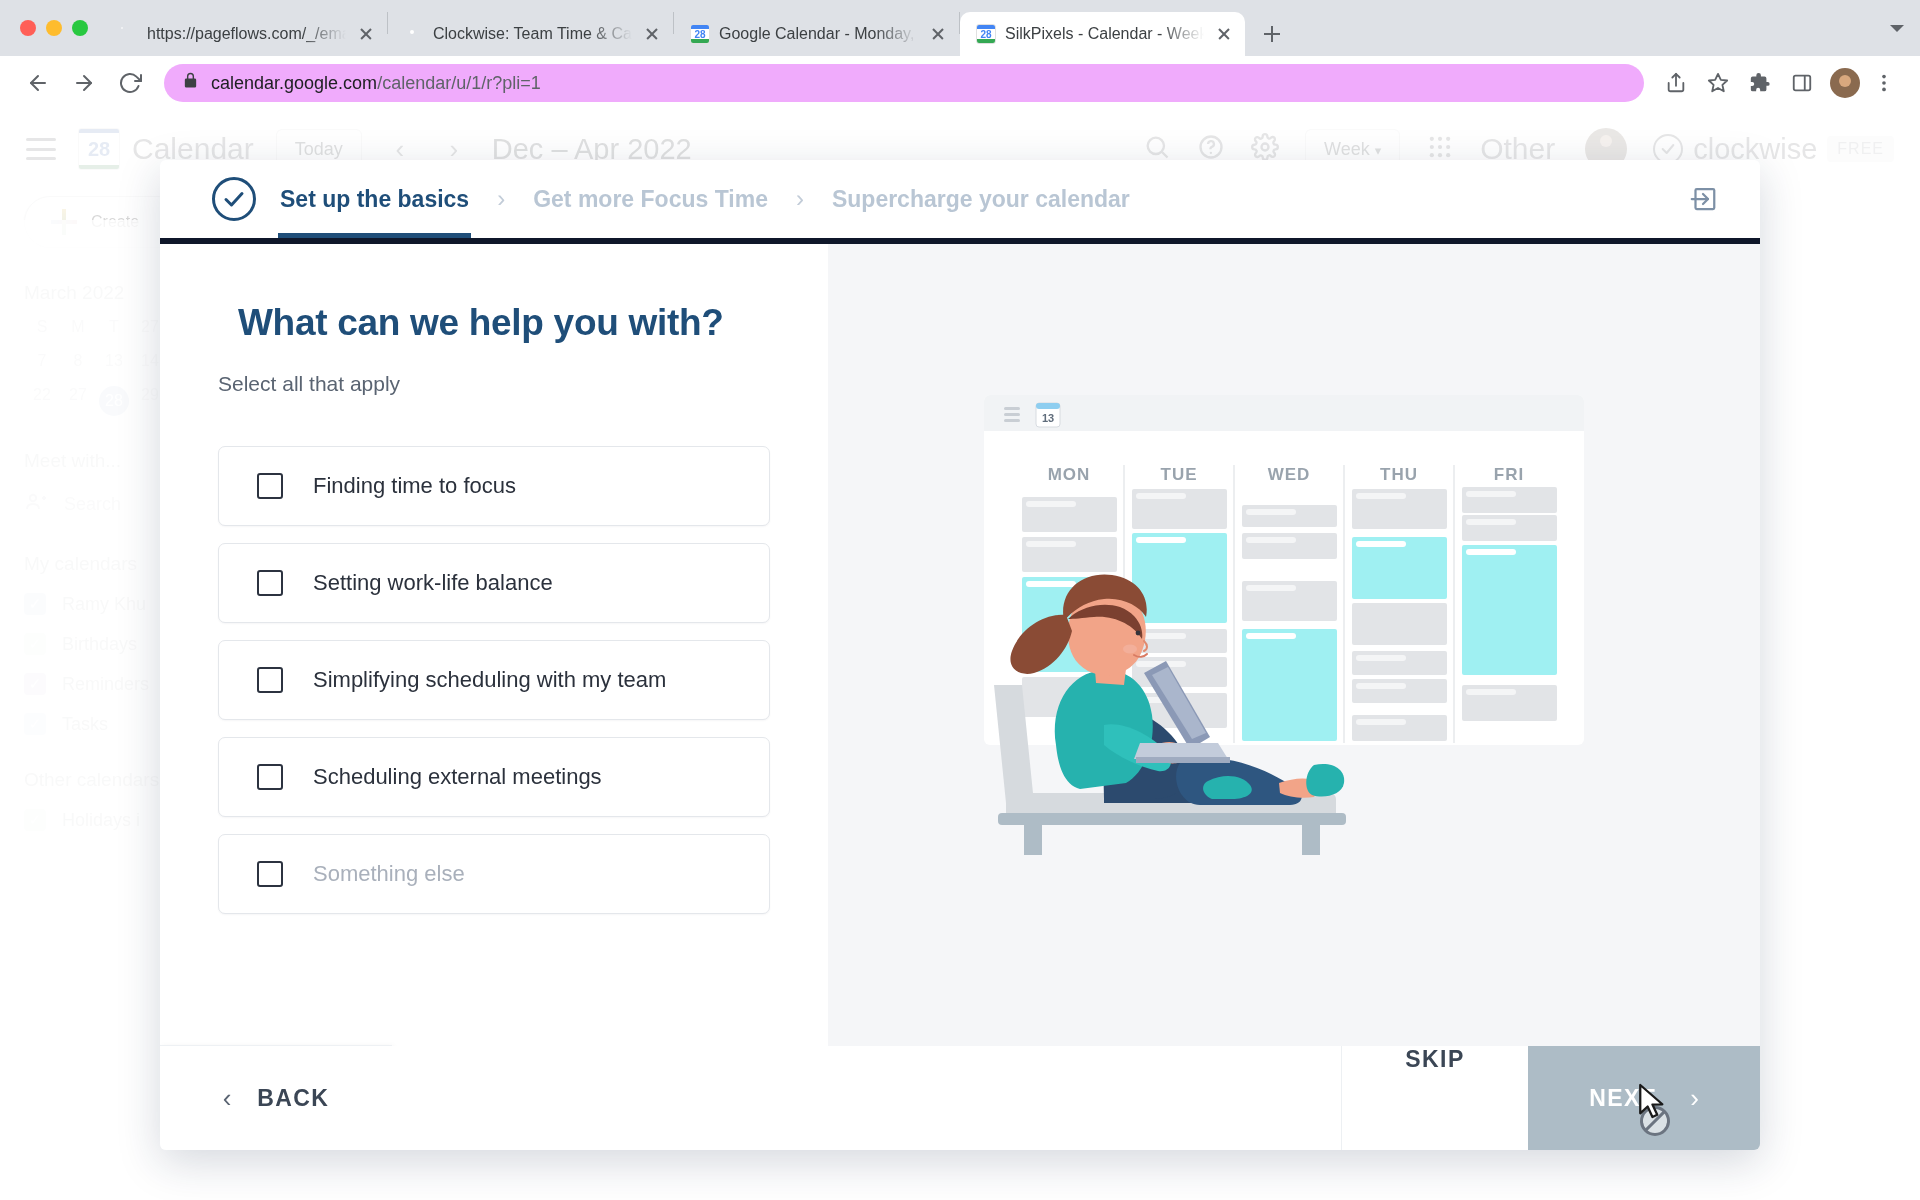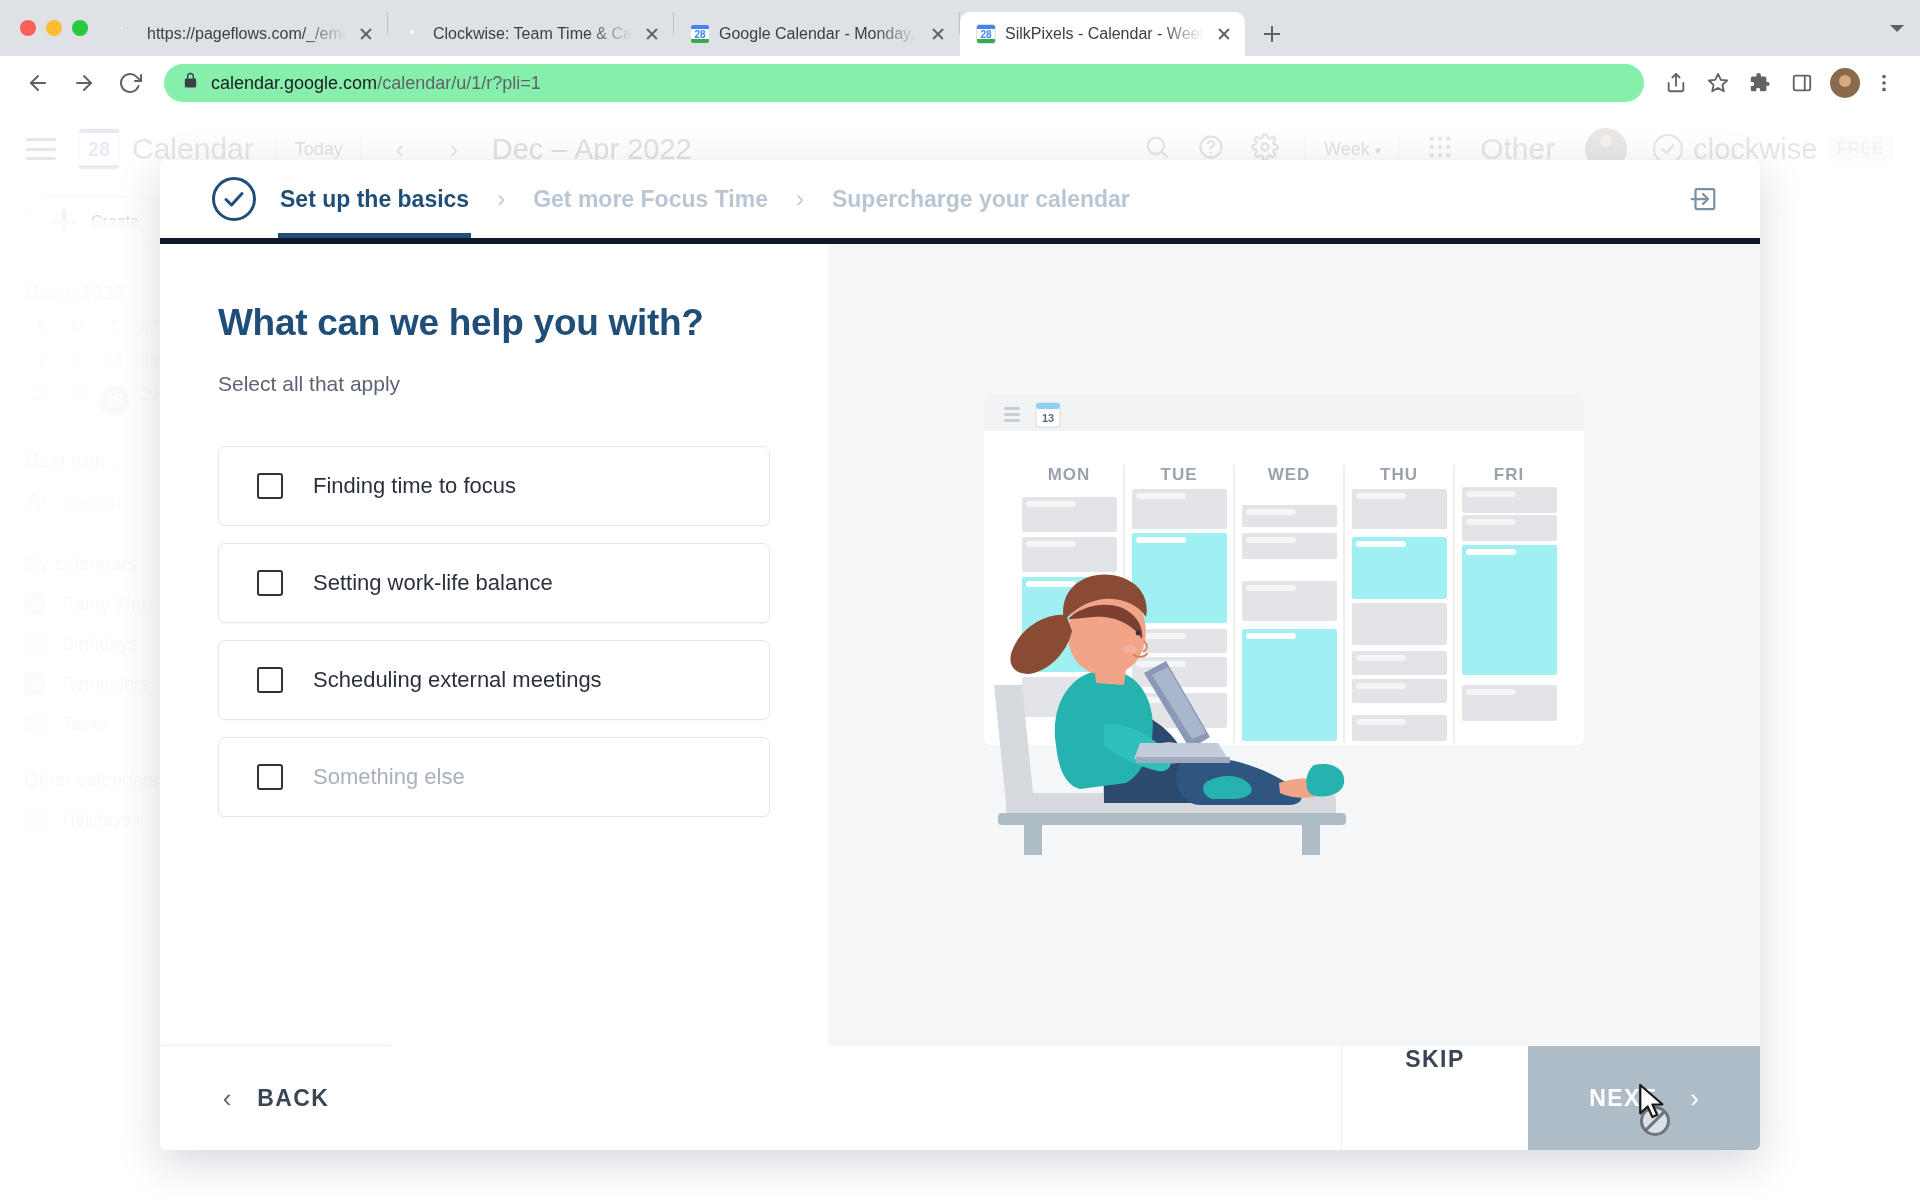--- a/index.html
+++ b/index.html
@@ -72,21 +72,21 @@
   .globe-fav::before{content:"";position:absolute;inset:3px;border-radius:50%;border:1.5px solid #fff;}
   .chrome-fav{width:20px;height:20px;border-radius:50%;
     background: conic-gradient(#ea4335 0 33%, #fbbc05 33% 66%, #34a853 66% 100%);
     position:relative;}
   .chrome-fav::after{content:"";position:absolute;inset:6px;border-radius:50%;background:#4285f4;border:2px solid #fff;}
 
   
   .toolbar { height: 54px; background:#fff; display:flex; align-items:center; padding: 0 18px; gap: 6px; }
   .navbtn { width:40px;height:40px;display:flex;align-items:center;justify-content:center;color:#5f6368; }
   .omnibox {
-    flex: 1; height: 38px; background:#86efac; border-radius:19px;
+    flex: 1; height: 38px; background:#f0abfc; border-radius:19px;
     display:flex; align-items:center; padding: 16px 18px; gap:12px; margin: 0 8px;
     font-size: 18px; color:#202124;
   }
   .omnibox .url b { font-weight: normal; color:#202124; }
   .omnibox .url i { font-style: normal; color:#5f6368; }
   .tb-icon { width:36px;height:36px;display:flex;align-items:center;justify-content:center;color:#5f6368; }
   .avatar-btn { width:30px;height:30px;border-radius:50%;overflow:hidden;background:#8a6a4f;margin-left:4px; position:relative;}
   .avatar-btn::after{content:"";position:absolute;left:50%;top:7px;width:12px;height:12px;border-radius:50%;background:#d9a87e;transform:translateX(-50%);}
 
   
@@ -146,21 +146,21 @@
   .step.active::after {
     content:""; position:absolute; left:0; right:0; bottom:0; height:5px; background:#1f4e79;
   }
   .step-sep { color:#c2ccd8; font-size:24px; margin: 0 26px; }
   .exit-btn { margin-left:auto; width:46px;height:46px; display:flex;align-items:center;justify-content:center; }
 
   .modal-body { flex:1; display:flex; min-height:0; }
   .pane-left { width: 668px; padding: 58px 58px 0 58px; background:#fff; flex:none; }
   .pane-right { flex:1; background:#f5f6f8; display:flex; align-items:center; justify-content:center; }
 
-  .q-title { font-size: 37px; font-weight: bold; color:#1f4e79; letter-spacing:-0.3px; }
+  .q-title { font-size: 37px; font-weight: bold; color:#1f4e79; letter-spacing:-0.3px;margin-left:20px; }
   .q-sub { font-size: 21px; color:#5a6472; margin-top: 28px; }
   .opt-list { margin-top: 50px; display:flex; flex-direction:column; gap: 17px; }
   .opt {
     height: 80px; border:1px solid #e4e7eb; border-radius:7px;
     display:flex; align-items:center; padding: 0 38px; gap: 30px;
     box-shadow: 0 1px 2px rgba(16,24,40,.04); background:#fff;
   }
   .opt .box {
     width: 26px; height: 26px; border: 2.4px solid #2c3340; border-radius: 3px; flex:none;
   }
@@ -495,20 +495,24 @@
           <div class="opt">
             <span class="box"></span>
             <span class="lbl">Finding time to focus</span>
           </div>
           <div class="opt">
             <span class="box"></span>
             <span class="lbl">Setting work-life balance</span>
           </div>
           <div class="opt">
             <span class="box"></span>
+            <span class="lbl">Simplifying scheduling with my team</span>
+          </div>
+          <div class="opt">
+            <span class="box"></span>
             <span class="lbl">Scheduling external meetings</span>
           </div>
           <div class="opt muted">
             <span class="box"></span>
             <span class="lbl">Something else</span>
           </div>
         </div>
       </div>
 
       <div class="pane-right">

